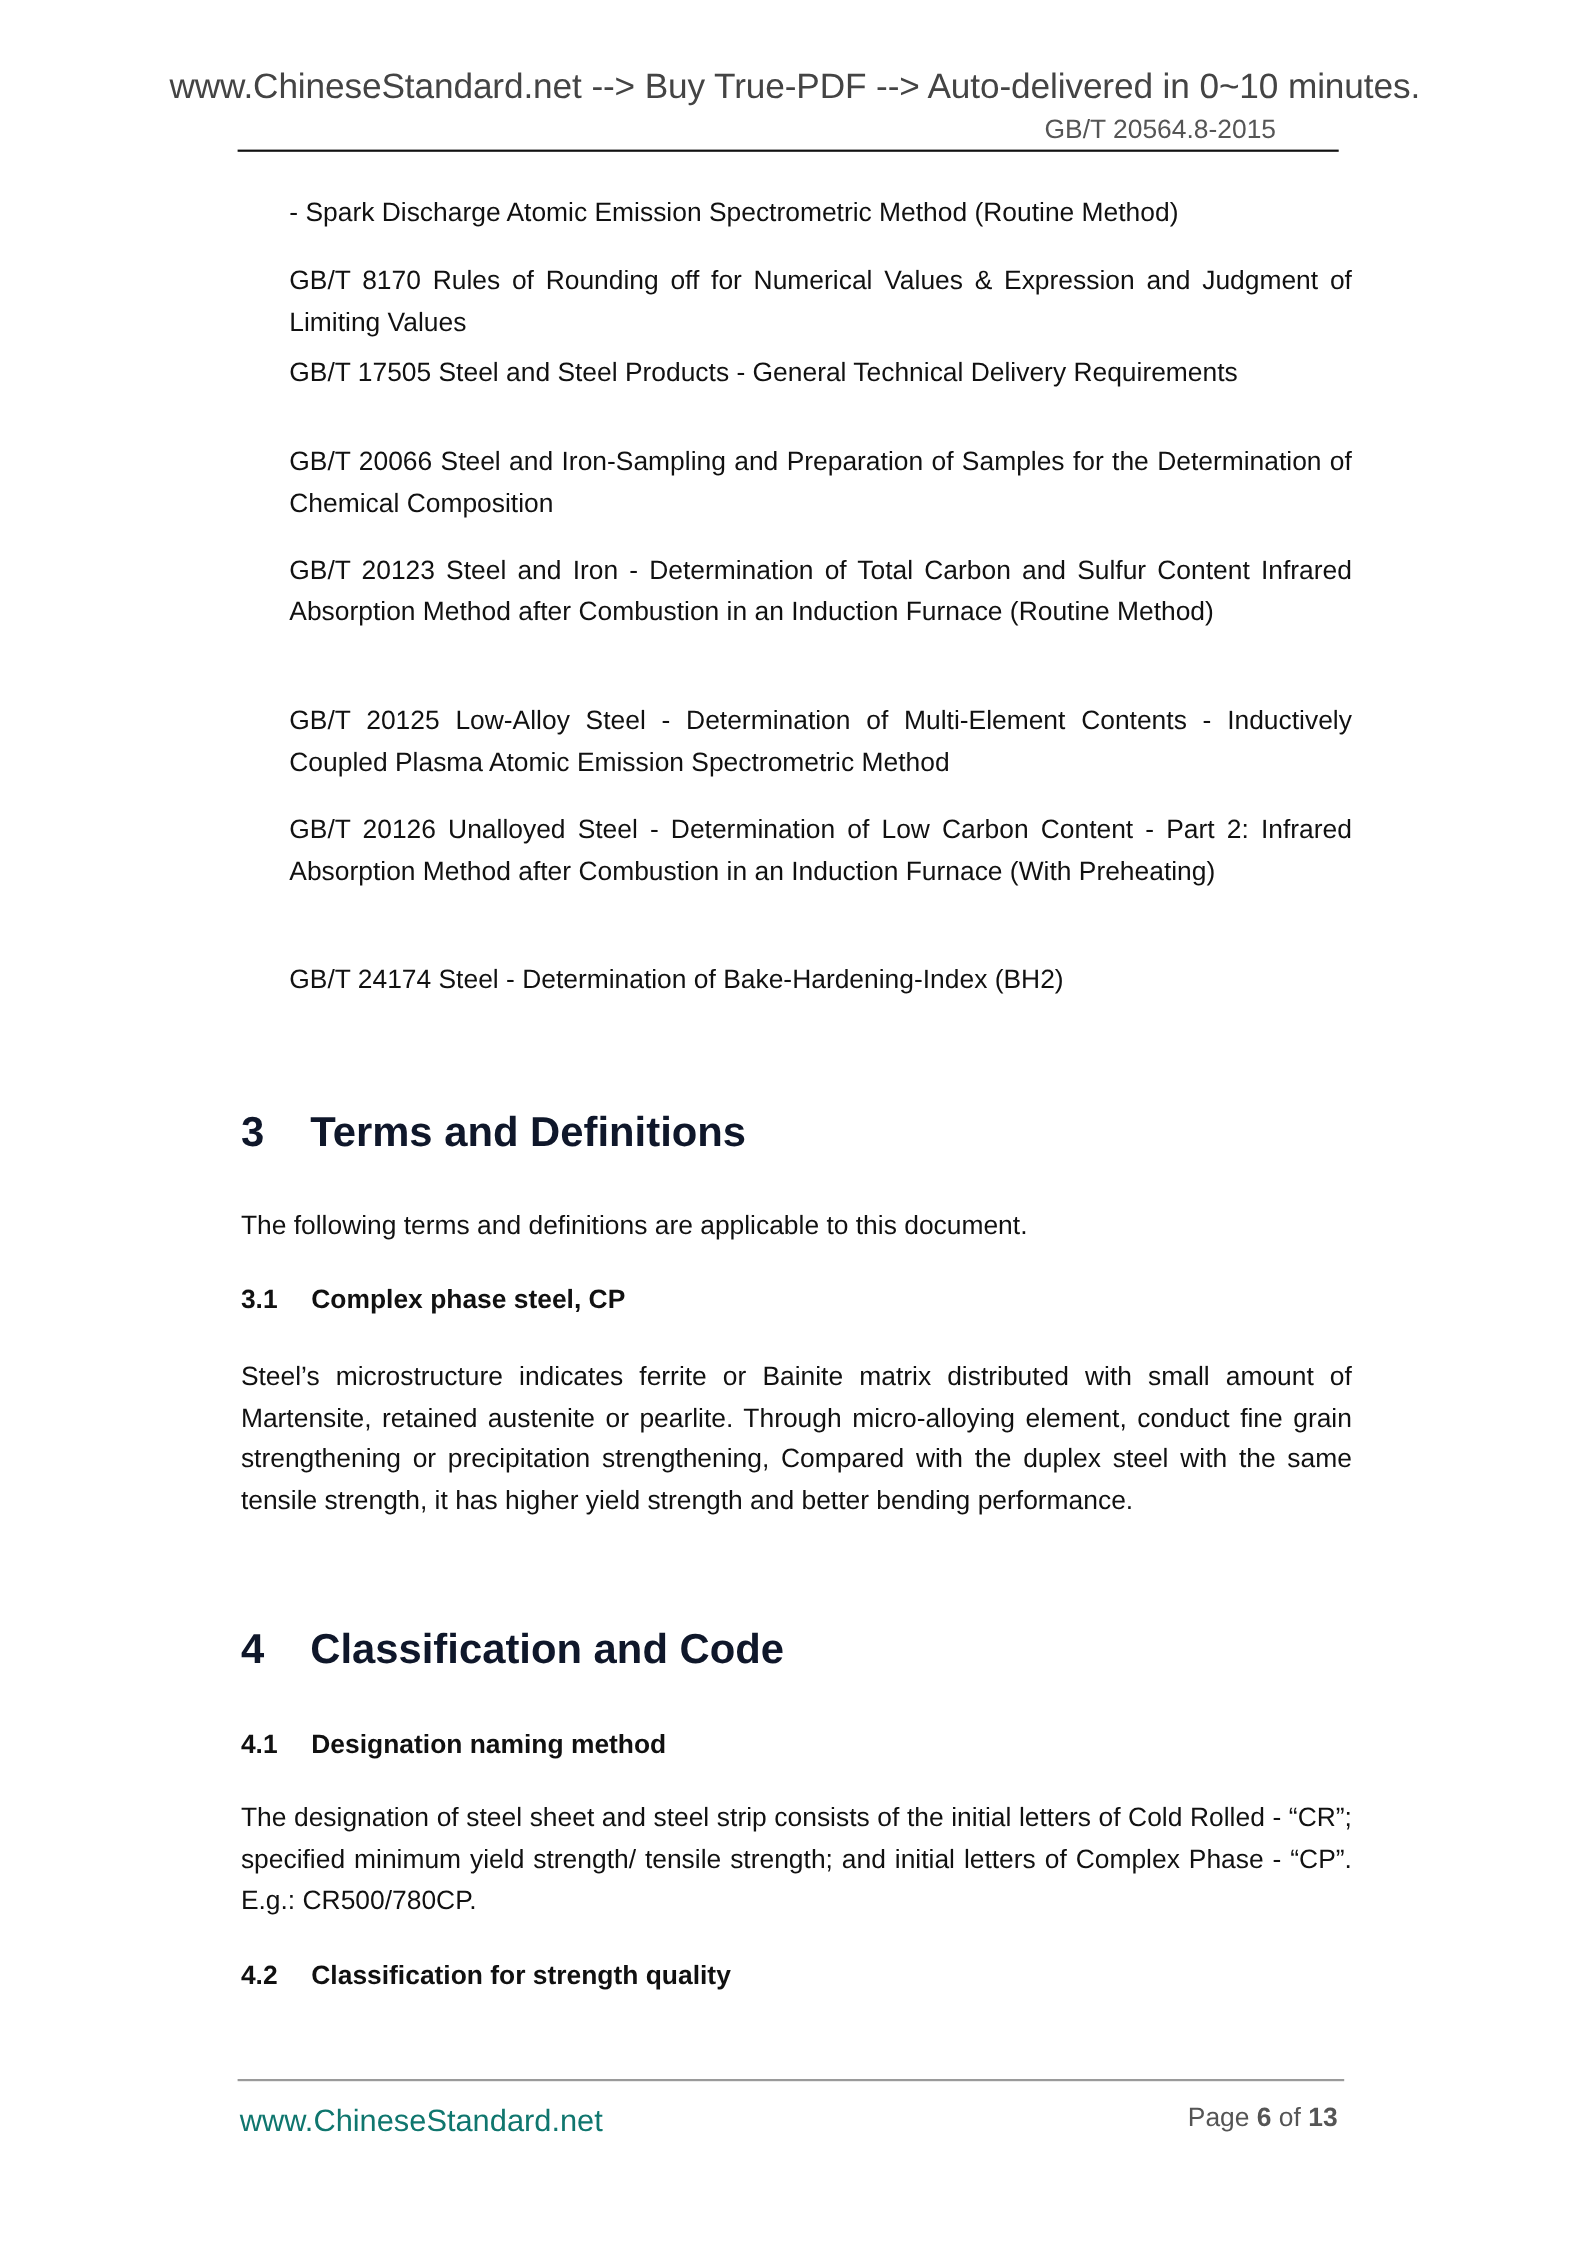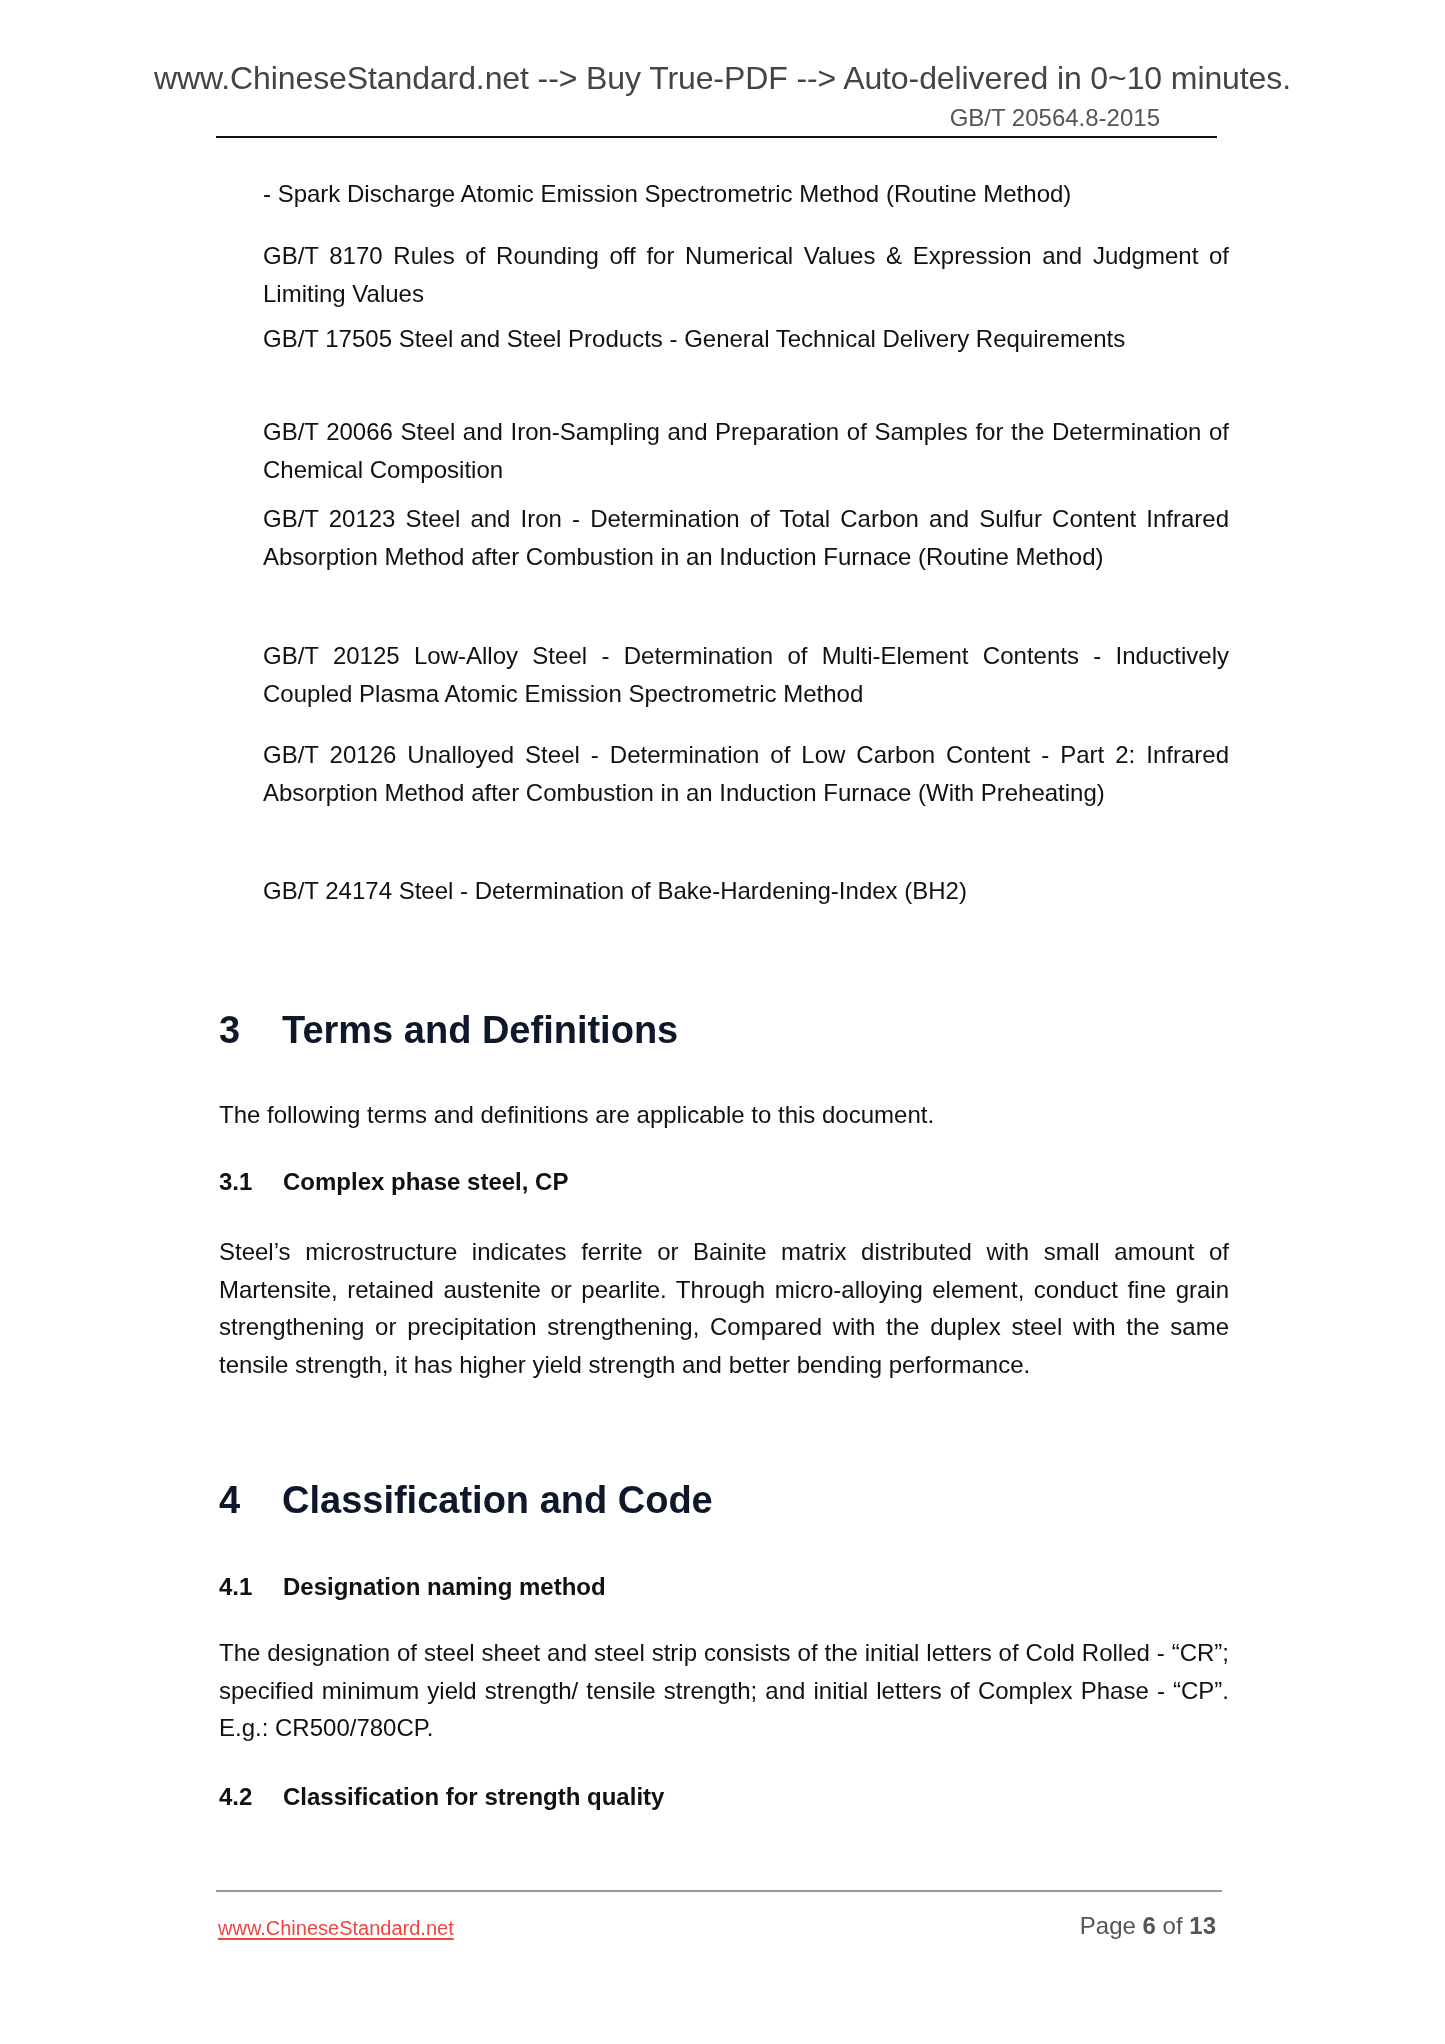--- a/index.html
+++ b/index.html
@@ -91,24 +91,23 @@
       left: 216px;
       width: 1006px;
       top: 1890px;
       height: 2px;
       background: #9a9a9a;
     }
     .footer-link {
       position: absolute;
       left: 218px;
       top: 1913px;
-      font-size: 20px;
+      font-size: 28px;
       line-height: 30px;
-      color: #ef4444;
-      text-decoration: underline;
+      color: #0f766e;
       text-decoration-thickness: 2px;
       text-underline-offset: 3px;
     }
     .footer-page {
       position: absolute;
       right: 229px;
       top: 1911px;
       font-size: 24px;
       line-height: 30px;
       color: #555555;
@@ -123,21 +122,21 @@
 <div>
   <div class="page-header-title">www.ChineseStandard.net --&gt; Buy True-PDF --&gt; Auto-delivered in 0~10 minutes.</div>
   <div class="page-header-sub">GB/T 20564.8-2015</div>
   <div class="header-rule"></div>
 </div>
 
 <div>
   <div class="para ref" style="top:175px;">- Spark Discharge Atomic Emission Spectrometric Method (Routine Method)</div>
   <div class="para ref" style="top:237px;">GB/T 8170 Rules of Rounding off for Numerical Values &amp; Expression and Judgment of Limiting Values</div>
   <div class="para ref" style="top:320px;">GB/T 17505 Steel and Steel Products - General Technical Delivery Requirements</div>
-  <div class="para ref" style="top:401px;margin-top:12px;">GB/T 20066 Steel and Iron-Sampling and Preparation of Samples for the Determination of Chemical Composition</div>
+  <div class="para ref" style="top:401px;">GB/T 20066 Steel and Iron-Sampling and Preparation of Samples for the Determination of Chemical Composition</div>
   <div class="para ref" style="top:500px;">GB/T 20123 Steel and Iron - Determination of Total Carbon and Sulfur Content Infrared Absorption Method after Combustion in an Induction Furnace (Routine Method)</div>
   <div class="para ref" style="top:637px;">GB/T 20125 Low-Alloy Steel - Determination of Multi-Element Contents - Inductively Coupled Plasma Atomic Emission Spectrometric Method</div>
   <div class="para ref" style="top:736px;">GB/T 20126 Unalloyed Steel - Determination of Low Carbon Content - Part 2: Infrared Absorption Method after Combustion in an Induction Furnace (With Preheating)</div>
   <div class="para ref" style="top:872px;">GB/T 24174 Steel - Determination of Bake-Hardening-Index (BH2)</div>
 </div>
 
 <div>
   <div class="h1" style="top:1008px;">
     <span class="num">3</span><span>Terms and Definitions</span>
   </div>

